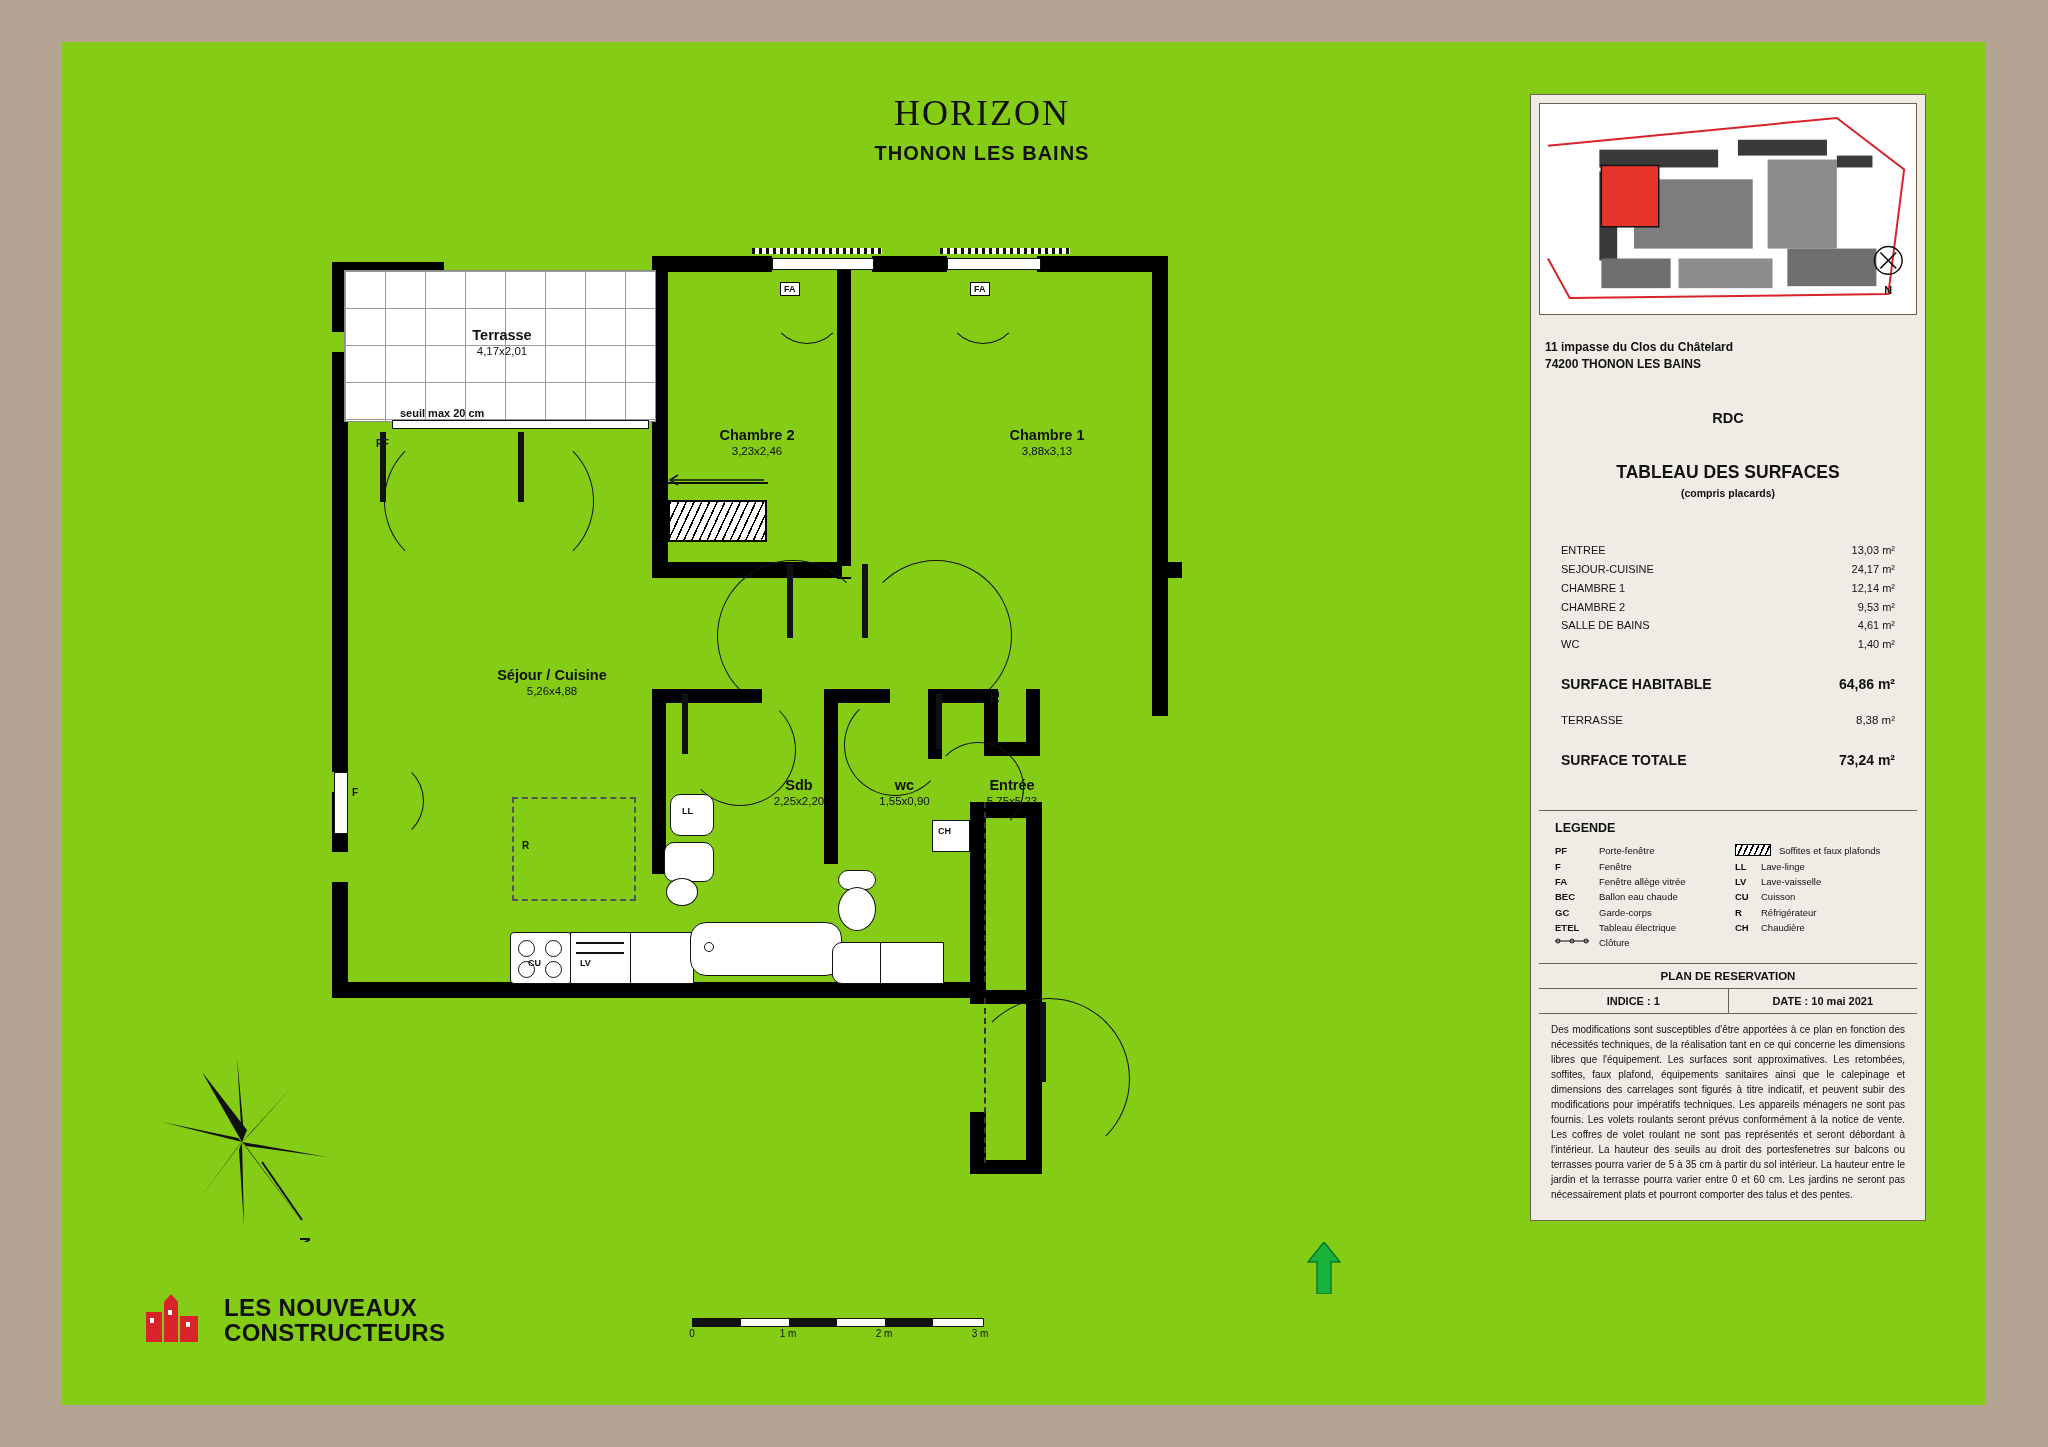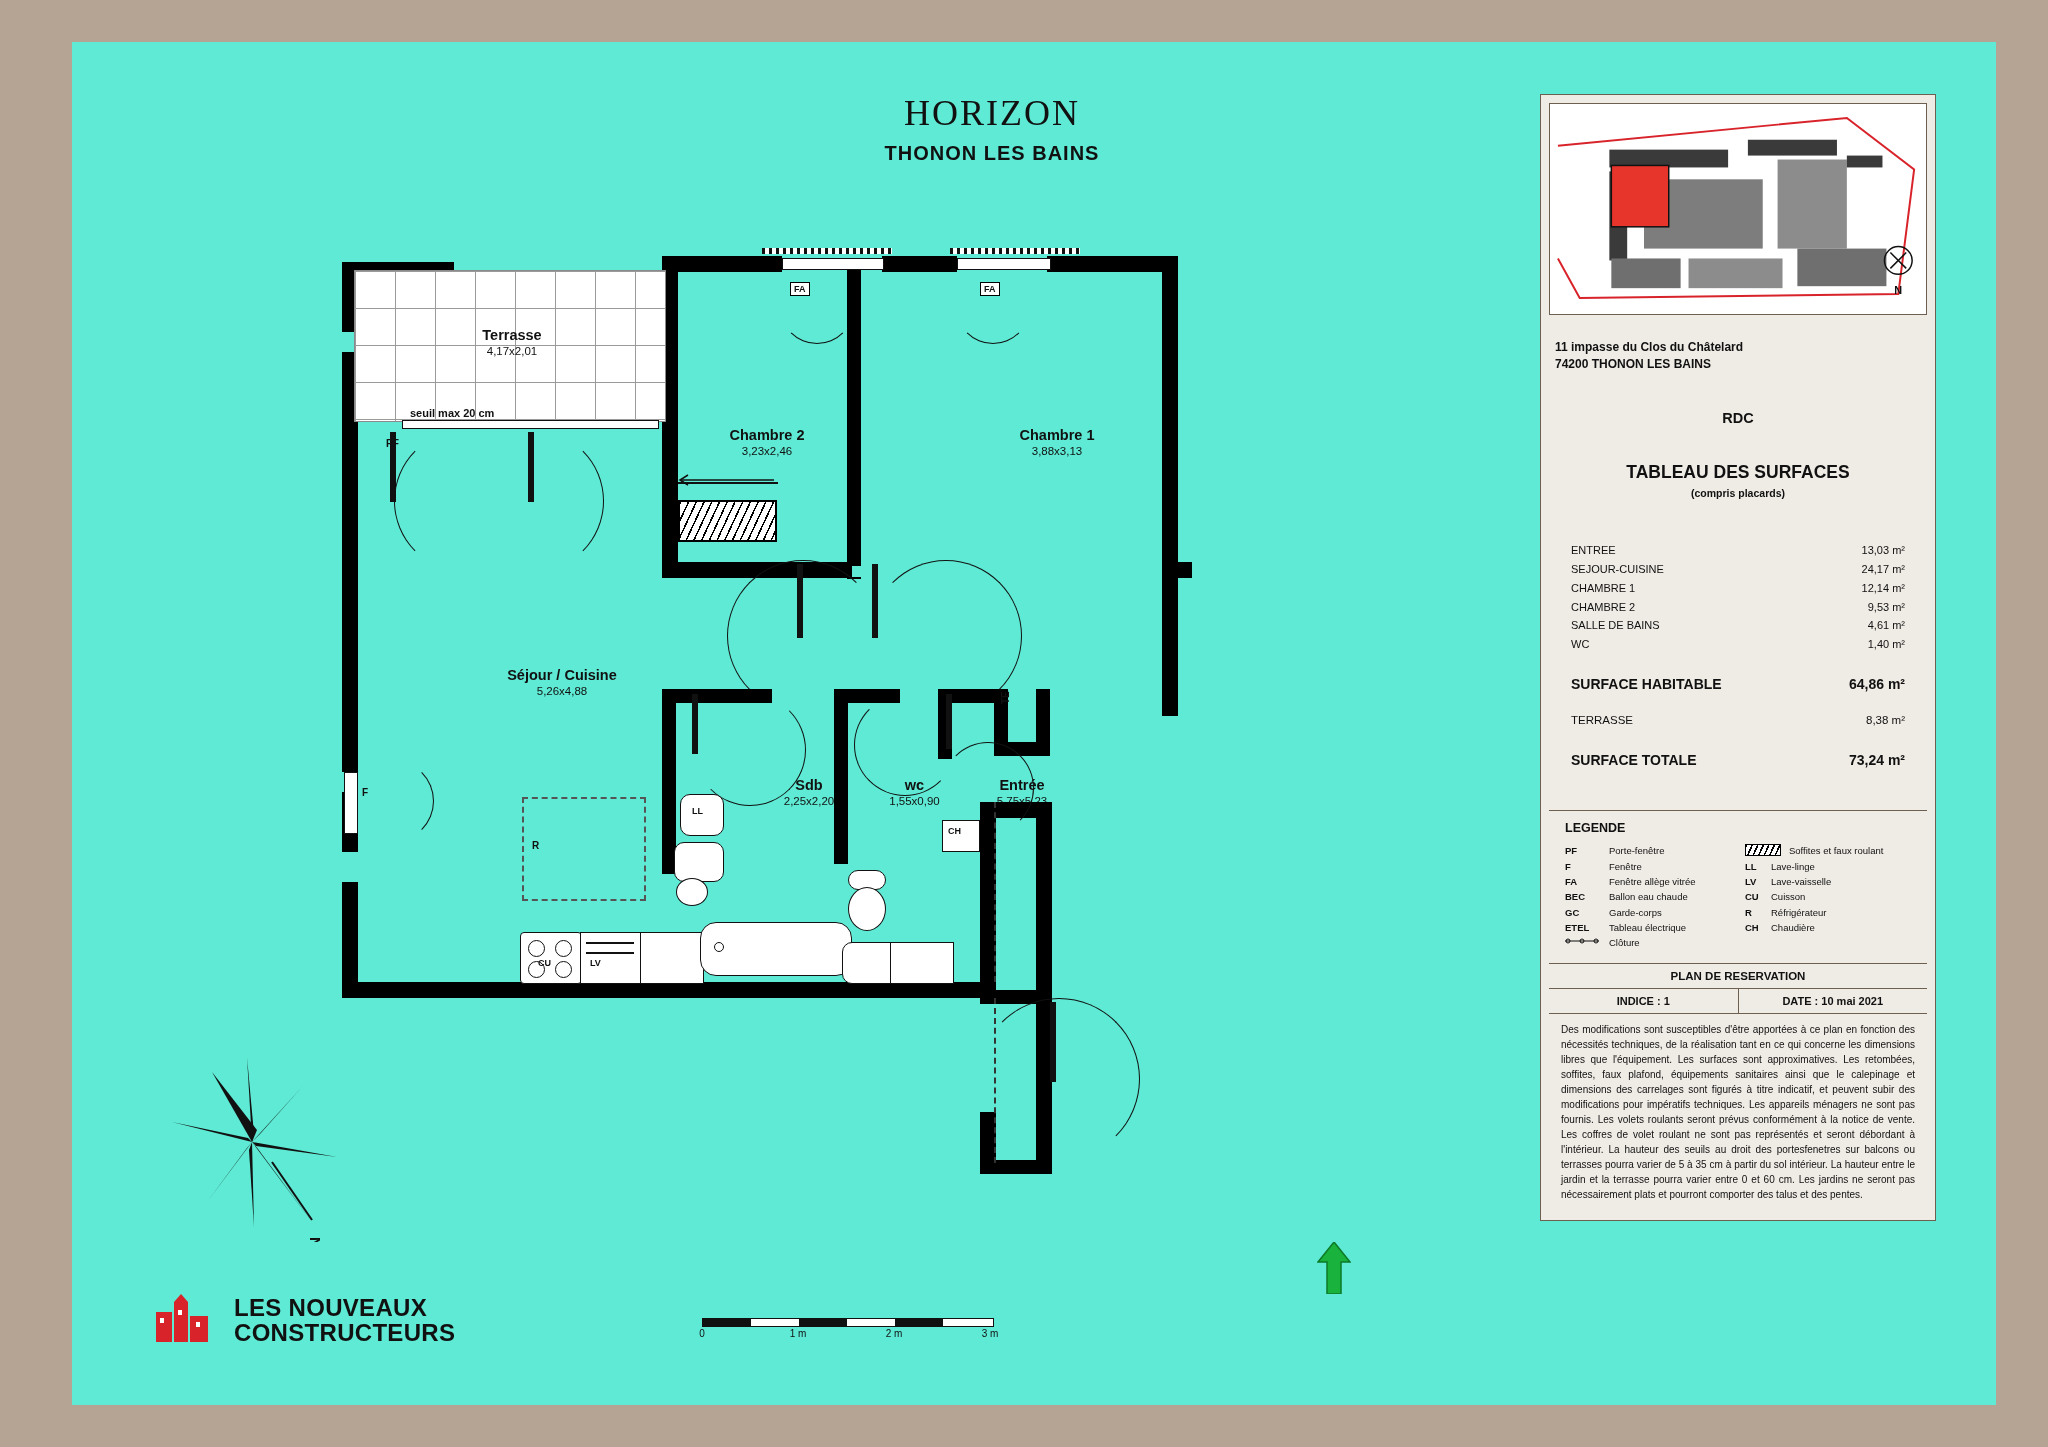--- a/index.html
+++ b/index.html
@@ -4,23 +4,23 @@
 <style>
   html,body{margin:0;padding:0;}
   body{
     width:2048px;height:1447px;
     background:#b5a394;
     font-family:"Liberation Sans", sans-serif;
     overflow:hidden;
   }
   .sheet{
     position:absolute;
-    left:72px;top:42px;
+    left:62px;top:42px;
     width:1924px;height:1363px;
-    background:#5eead4;
+    background:#84cc16;
   }
   
   .title-block{position:absolute;left:640px;top:50px;width:560px;text-align:center;}
   .title-main{font-family:"Liberation Serif", serif;font-size:36px;letter-spacing:2px;color:#111;}
   .title-sub{font-size:20px;font-weight:bold;letter-spacing:1px;color:#111;margin-top:8px;}
 
   
   .plan{position:absolute;left:270px;top:200px;width:1040px;height:1000px;}
 
   .wall{position:absolute;background:#000;}
@@ -428,21 +428,21 @@
                   <circle cx="17" cy="4" r="2" fill="none" stroke="#111" stroke-width="1"></circle>
                   <circle cx="31" cy="4" r="2" fill="none" stroke="#111" stroke-width="1"></circle>
                 </svg>
               </b>
               <span>Clôture</span>
             </div>
           </div>
           <div class="legend-col">
             <div class="lg">
               <span class="hatch-chip"></span>
-              <span>Soffites et faux roulant</span>
+              <span>Soffites et faux plafonds</span>
             </div>
             <div class="lg">
                 <span class="k2">LL</span>
                 <span>Lave-linge</span>
               </div>
             <div class="lg">
                 <span class="k2">LV</span>
                 <span>Lave-vaisselle</span>
               </div>
             <div class="lg">

